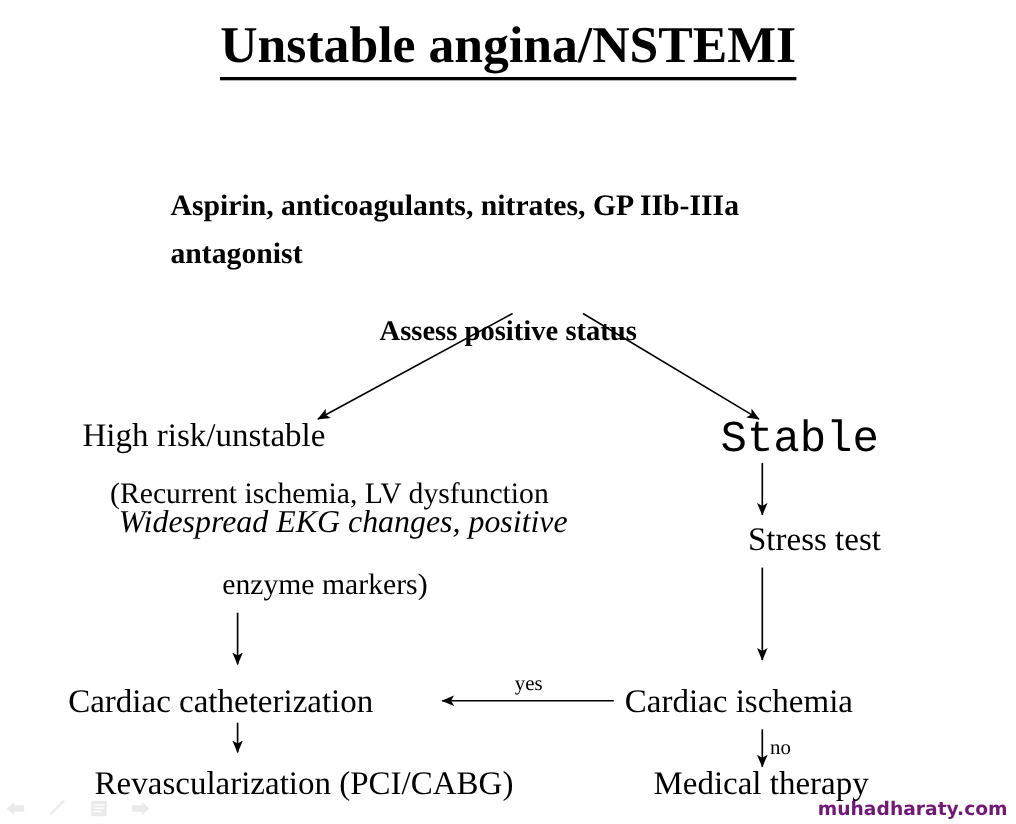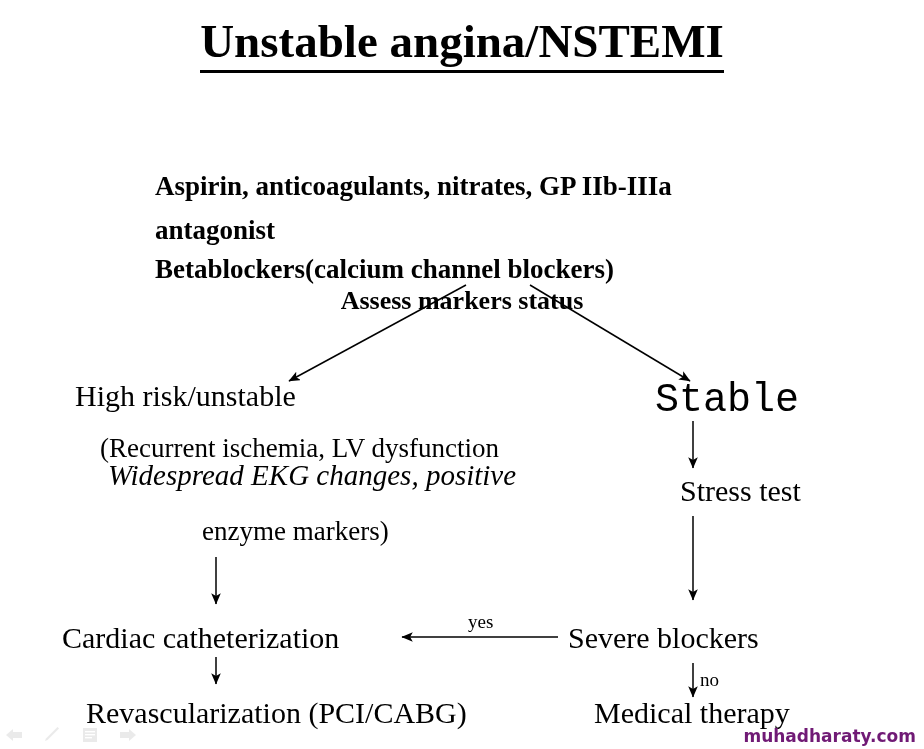--- a/index.html
+++ b/index.html
@@ -115,21 +115,20 @@
 </style>
 </head>
 <body>
 
 <div id="slide">
 
   <div class="txt" id="title"><span class="under">Unstable angina/NSTEMI</span></div>
 
   <div class="txt therapy" id="therapy1">Aspirin, anticoagulants, nitrates, GP IIb-IIIa</div>
   <div class="txt therapy" id="therapy2">antagonist</div>
-  <div class="txt therapy" id="therapy3">Betablockers(calcium channel blockers)</div>
 
   <svg id="arrows" viewBox="0 0 924 749" width="924" height="749">
     <defs>
       <marker id="ah" markerWidth="9" markerHeight="9" refX="7.2" refY="3.2" orient="auto" markerUnits="strokeWidth">
         <path d="M0,0 L7.6,3.2 L0,6.4 L1.8,3.2 z" fill="#000000"></path>
       </marker>
     </defs>
 
     <line x1="466" y1="285" x2="289" y2="381" stroke="#000000" stroke-width="1.5" marker-end="url(#ah)"></line>
 
@@ -141,32 +140,32 @@
 
     <line x1="216" y1="557" x2="216" y2="604" stroke="#000000" stroke-width="1.5" marker-end="url(#ah)"></line>
 
     <line x1="558" y1="637" x2="402" y2="637" stroke="#000000" stroke-width="1.5" marker-end="url(#ah)"></line>
 
     <line x1="216" y1="657" x2="216" y2="684" stroke="#000000" stroke-width="1.5" marker-end="url(#ah)"></line>
 
     <line x1="693" y1="663" x2="693" y2="697" stroke="#000000" stroke-width="1.5" marker-end="url(#ah)"></line>
   </svg>
 
-  <div class="txt" id="assess">Assess markers status</div>
+  <div class="txt" id="assess">Assess positive status</div>
 
   <div class="txt" id="highrisk">High risk/unstable</div>
   <div class="txt" id="detail1">(Recurrent ischemia, LV dysfunction</div>
   <div class="txt" id="detail2">Widespread EKG changes, positive</div>
   <div class="txt" id="detail3">enzyme markers)</div>
   <div class="txt" id="cardiac">Cardiac catheterization</div>
   <div class="txt" id="revasc">Revascularization (PCI/CABG)</div>
 
   <div class="txt" id="stable">Stable</div>
   <div class="txt" id="stress">Stress test</div>
-  <div class="txt" id="severe">Severe blockers</div>
+  <div class="txt" id="severe">Cardiac ischemia</div>
   <div class="txt" id="medical">Medical therapy</div>
 
   <div class="txt" id="yeslabel">yes</div>
   <div class="txt" id="nolabel">no</div>
 
   <div class="txt" id="watermark">muhadharaty.com</div>
 
   <div id="toolbar">
     <svg class="ticon" viewBox="0 0 20 18">
       <path d="M9,3 L9,6 L18,6 L18,12 L9,12 L9,15 L2,9 z" fill="#9a9a9a"></path>

